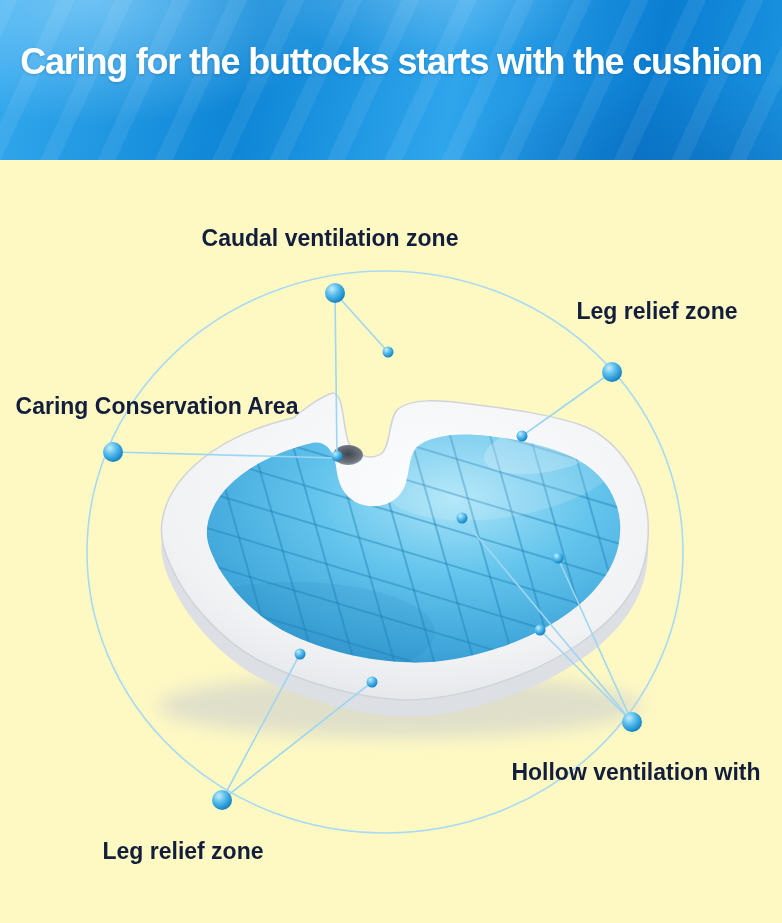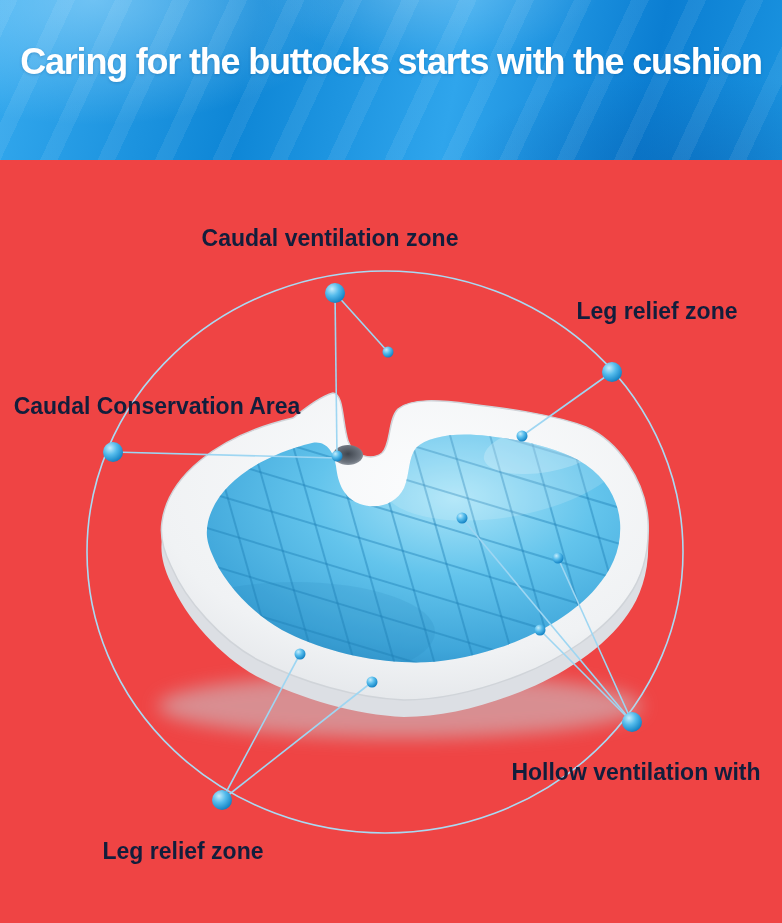--- a/index.html
+++ b/index.html
@@ -1,21 +1,21 @@
 <!DOCTYPE html>
 <html><head>
 <meta charset="utf-8">
 <style>
   html, body { margin: 0; padding: 0; background: #ffffff; }
   .page {
     position: relative;
     width: 782px;
     height: 923px;
     overflow: hidden;
-    background: #ef4444;
+    background: #fef9c3;
     font-family: "Liberation Sans", sans-serif;
   }
   
   .banner {
     position: absolute;
     top: 0; left: 0;
     width: 782px; height: 160px;
     background:
       repeating-linear-gradient(115deg, rgba(255,255,255,0.07) 0 16px, rgba(255,255,255,0) 16px 52px),
       radial-gradient(ellipse 55% 130% at 12% 0%, rgba(170,225,255,0.55), rgba(170,225,255,0) 60%),
@@ -161,18 +161,18 @@
         <circle cx="462" cy="358" r="5.5"></circle>
         <circle cx="558" cy="398" r="5.5"></circle>
         <circle cx="540" cy="470" r="5.5"></circle>
         <circle cx="300" cy="494" r="5.5"></circle>
         <circle cx="372" cy="522" r="5.5"></circle>
       </g>
     </svg>
 
     <div class="lbl" style="left:330px; top:78px;">Caudal ventilation zone</div>
     <div class="lbl" style="left:657px; top:151px;">Leg relief zone</div>
-    <div class="lbl" style="left:157px; top:246px;">Caudal Conservation Area</div>
+    <div class="lbl" style="left:157px; top:246px;">Caring Conservation Area</div>
     <div class="lbl" style="left:636px; top:612px;">Hollow ventilation with</div>
     <div class="lbl" style="left:183px; top:691px;">Leg relief zone</div>
   </div>
 
 </div>
 
 </body></html>

